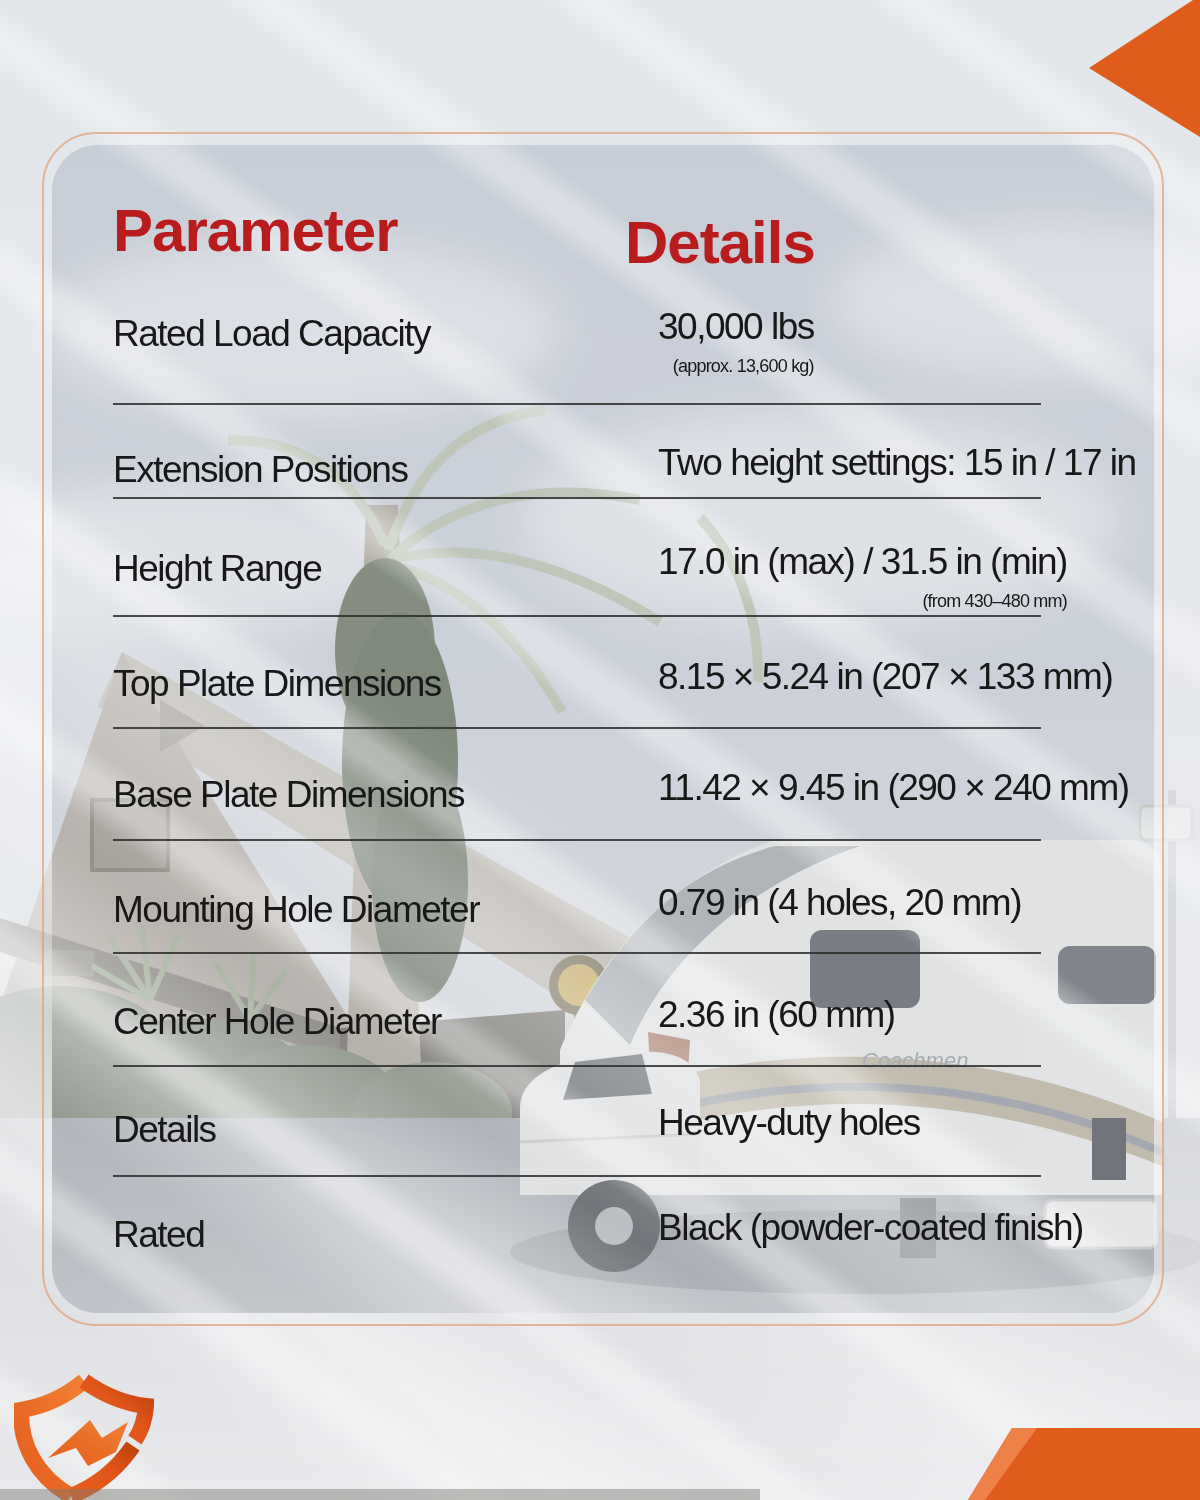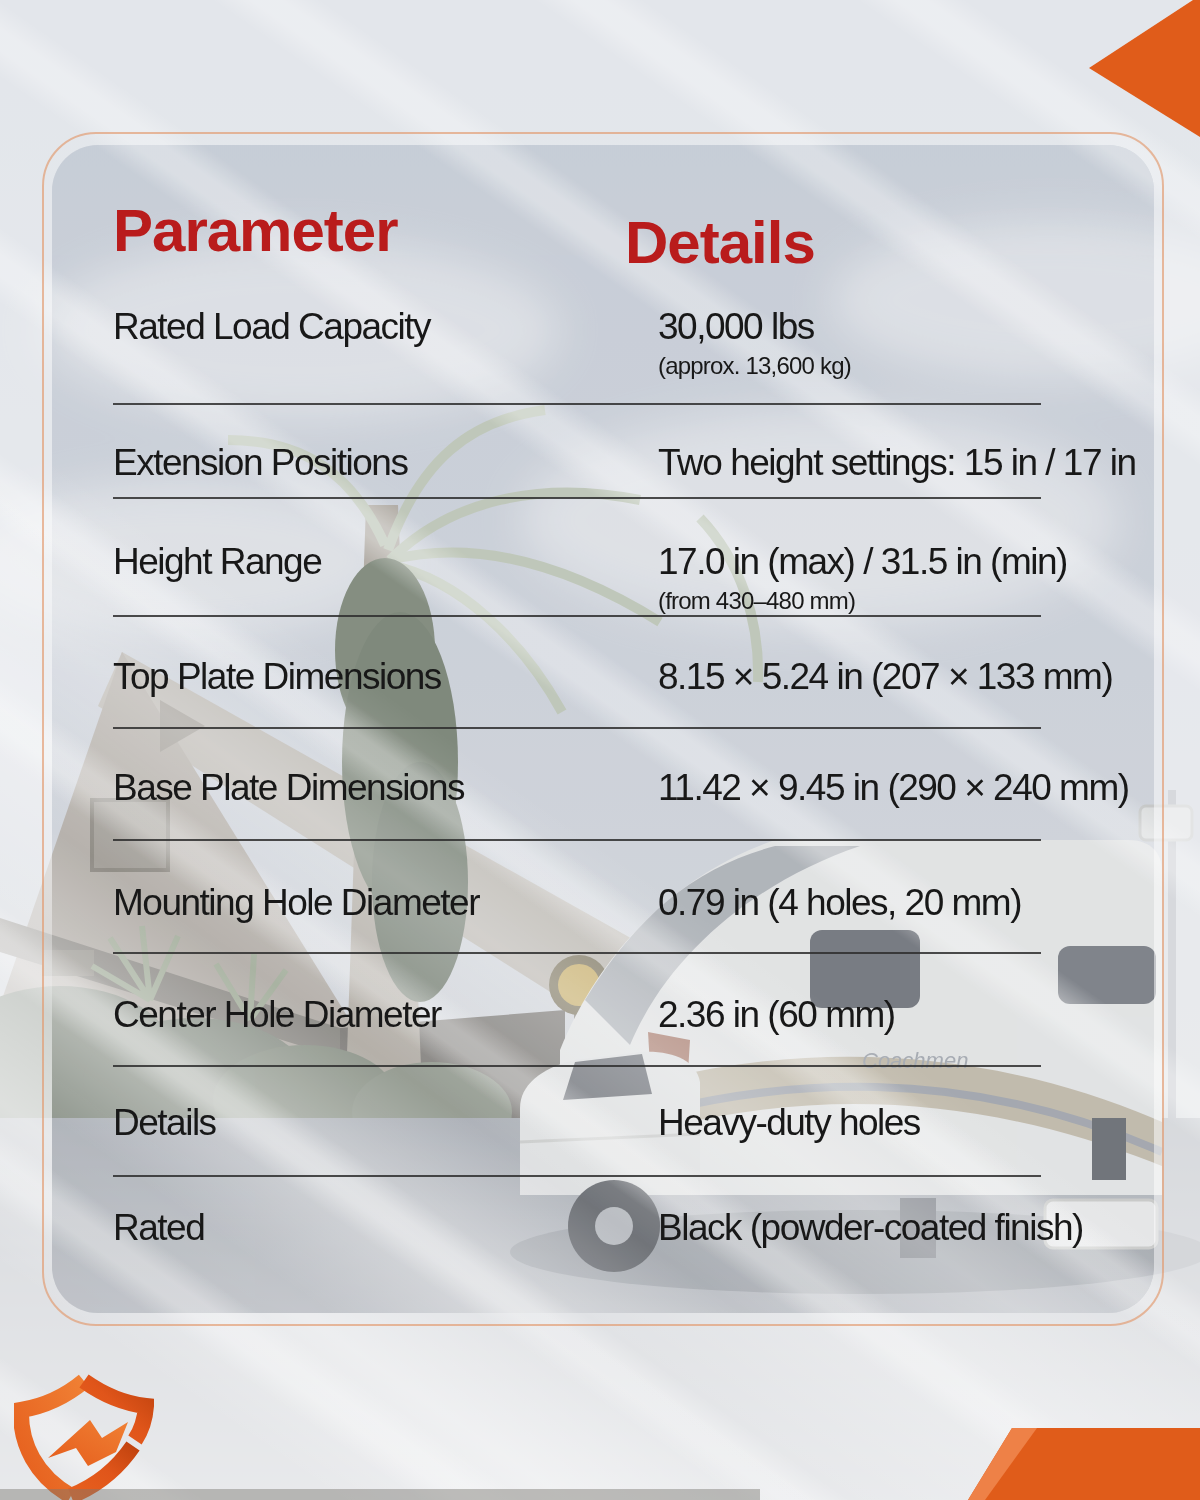--- a/index.html
+++ b/index.html
@@ -35,25 +35,25 @@
     left:52px; top:145px; width:1102px; height:1168px;
     border-radius:46px; overflow:hidden;
     background:rgba(150,157,168,.30);
   }
   .content { position:absolute; left:0; top:0; width:100%; height:100%; }
   .hdr { position:absolute; top:51px; font-size:60px; font-weight:700;
          letter-spacing:-1px; color:#b91c1c; white-space:nowrap; }
   .hdr-param { left:61px; }
   .hdr-details { left:573px;margin-top:12px; }
   .row { position:absolute; left:61px; width:1000px; }
-  .p-label { position:absolute; left:0; top:0; font-size:37px; letter-spacing:-1.5px;
+  .p-label { position:absolute; left:0; top:7px; font-size:37px; letter-spacing:-1.5px;
              color:#181818; white-space:nowrap; line-height:40px; }
   .p-value { position:absolute; left:512px; top:0; color:#181818;margin-left:33px; }
   .p-value .main { font-size:37px; letter-spacing:-1.5px; white-space:nowrap; line-height:40px; }
-  .p-value .note { font-size:24px; letter-spacing:-.8px; white-space:nowrap; line-height:30px; margin-top:4px; }
+  .p-value .note { font-size:18px; letter-spacing:-.8px; white-space:nowrap; line-height:30px; margin-top:4px;text-align:right; }
   .r1 { top:162px; } .r2 { top:298px; } .r3 { top:397px; }
   .r4 { top:512px; } .r5 { top:623px; } .r6 { top:738px; }
   .r7 { top:850px; } .r8 { top:958px; } .r9 { top:1063px; }
   .divider { position:absolute; left:61px; width:928px; height:2px;
              background:rgba(45,45,45,.85); }
   .d1 { top:258px; } .d2 { top:352px; } .d3 { top:470px; } .d4 { top:582px; }
   .d5 { top:694px; } .d6 { top:807px; } .d7 { top:920px; } .d8 { top:1030px; }
   
   .tri-tr { left:1085px; top:0; width:115px; height:140px; }
   .band-br { left:955px; top:1428px; width:245px; height:72px; }

